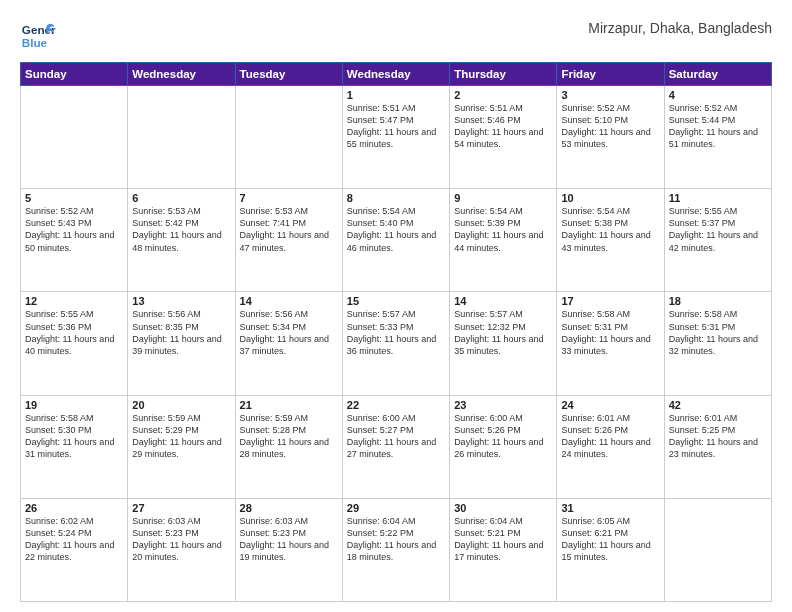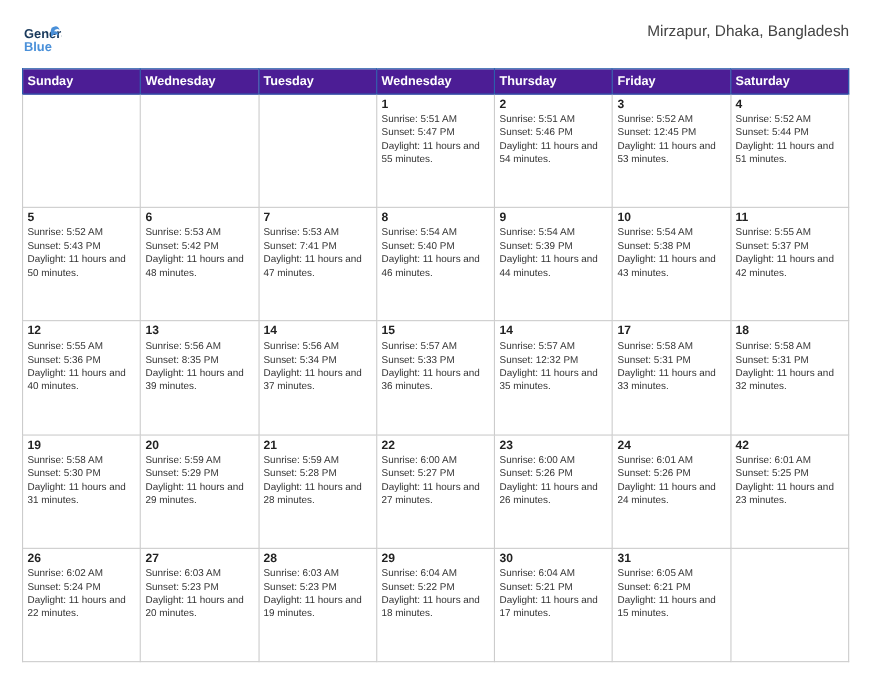--- a/index.html
+++ b/index.html
@@ -131,21 +131,21 @@
           <td>
             <span class="day-num">2</span>
             <div class="day-info">Sunrise: 5:51 AM
 Sunset: 5:46 PM
 Daylight: 11 hours
 and 54 minutes.</div>
           </td>
           <td>
             <span class="day-num">3</span>
             <div class="day-info">Sunrise: 5:52 AM
-Sunset: 12:45 PM
+Sunset: 5:10 PM
 Daylight: 11 hours
 and 53 minutes.</div>
           </td>
           <td>
             <span class="day-num">4</span>
             <div class="day-info">Sunrise: 5:52 AM
 Sunset: 5:44 PM
 Daylight: 11 hours
 and 51 minutes.</div>
           </td>

